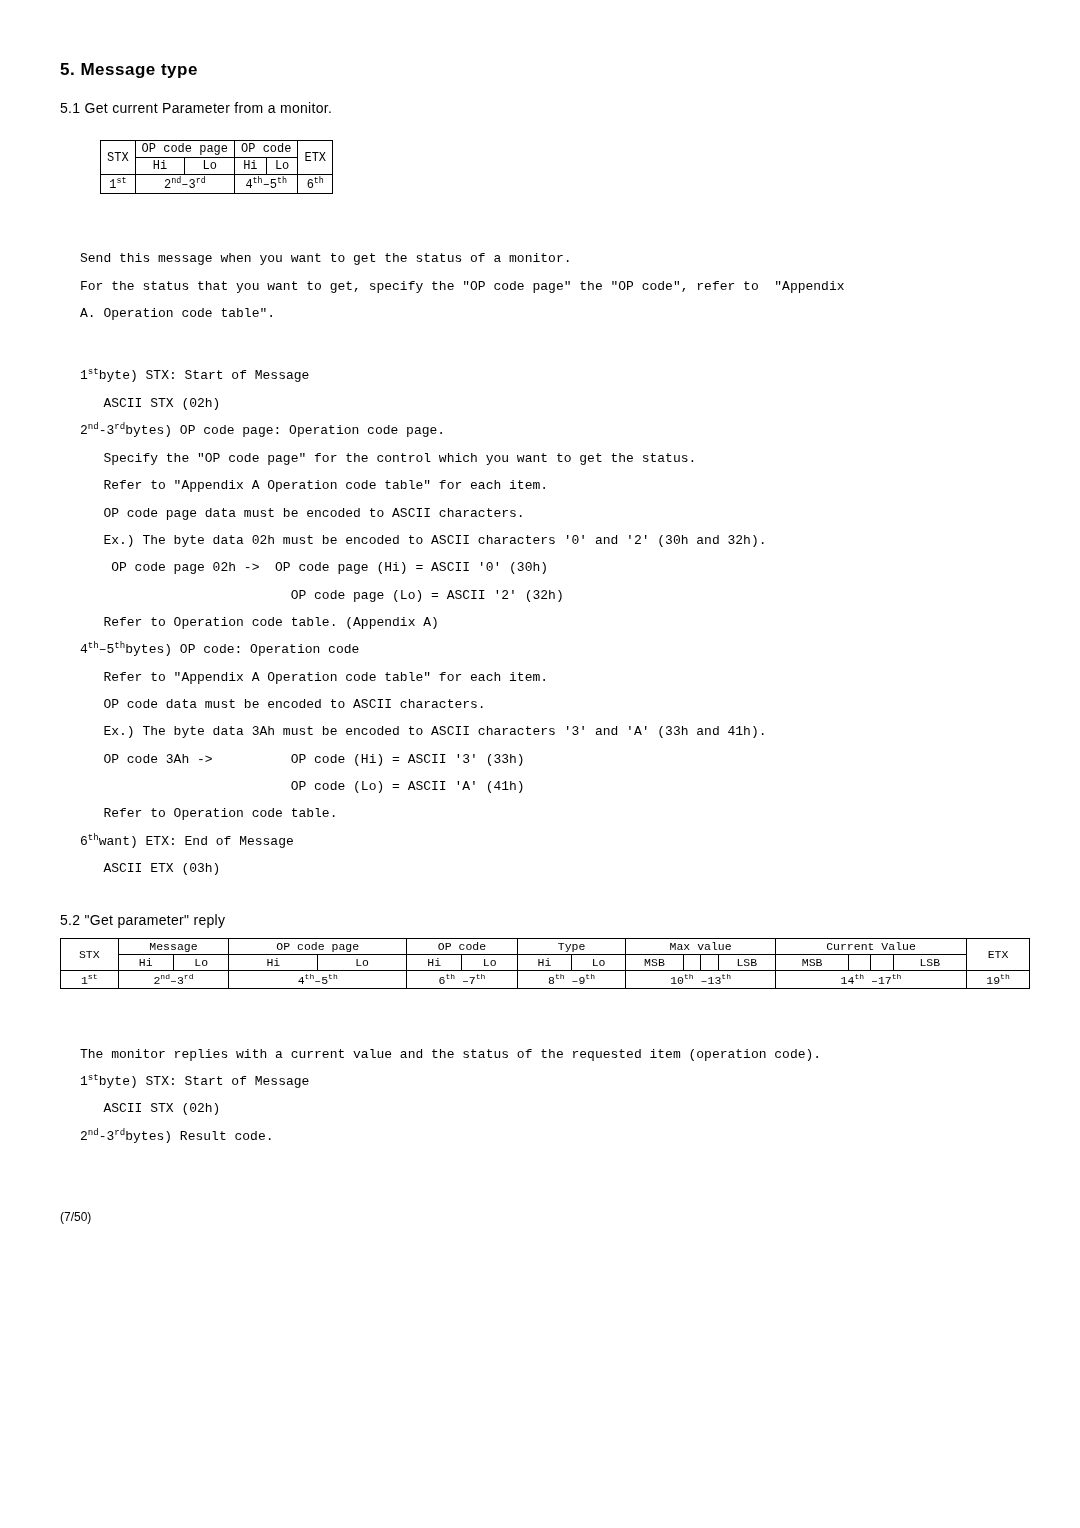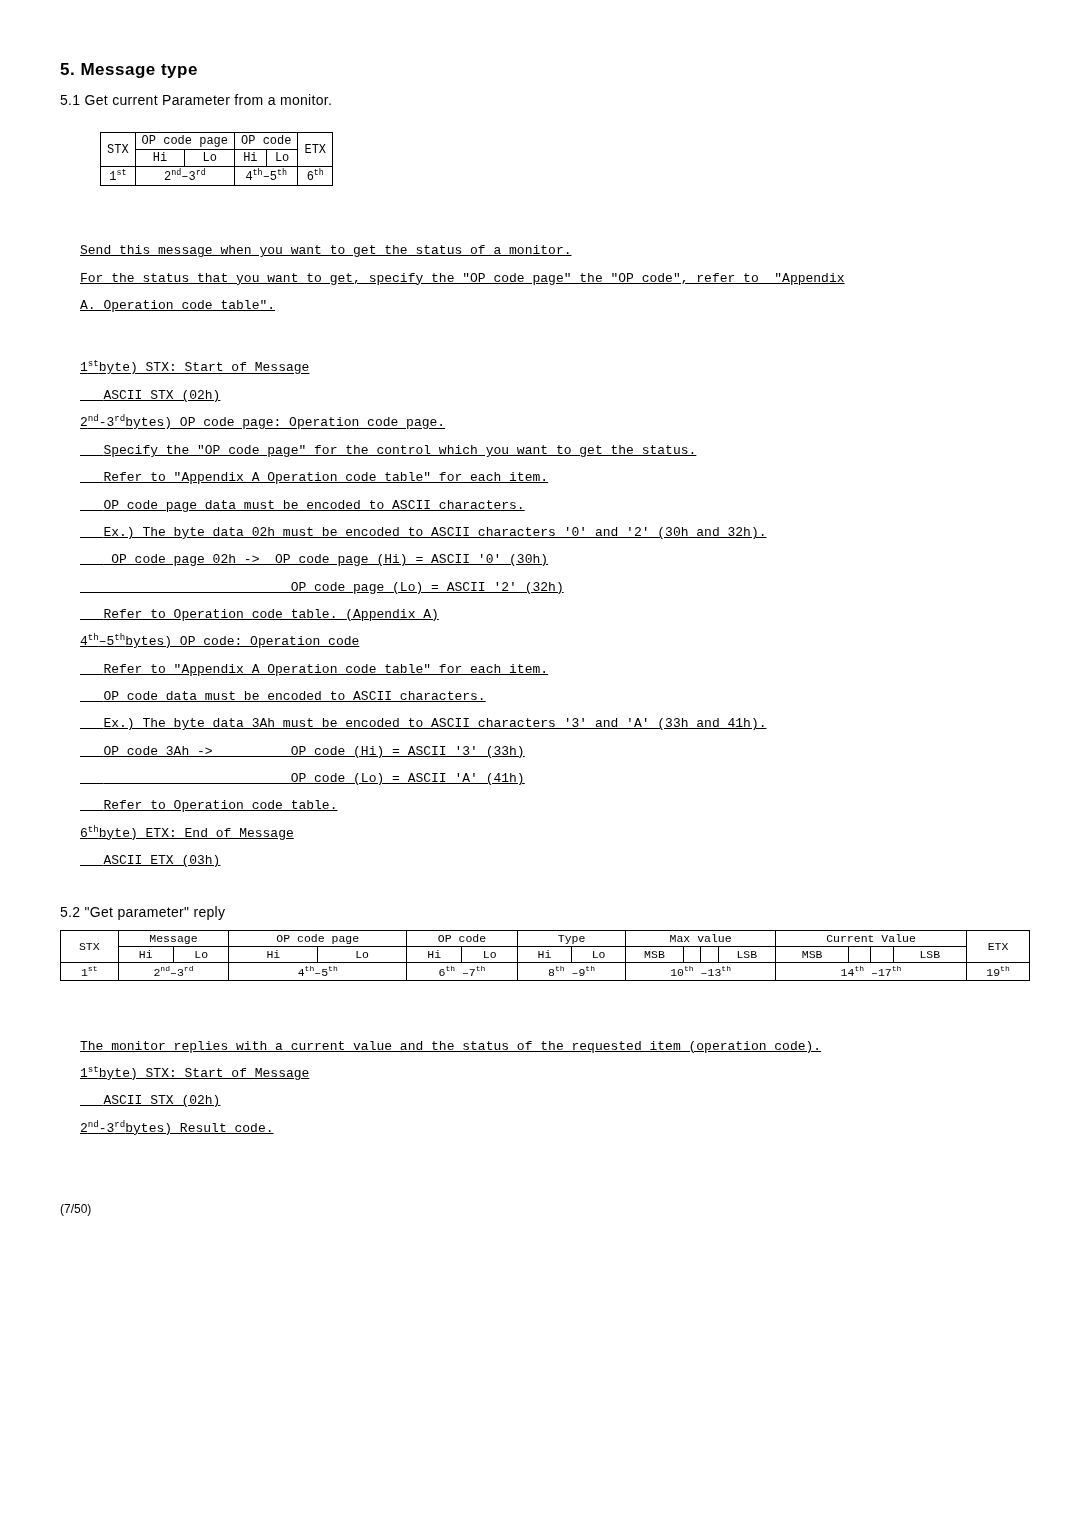--- a/index.html
+++ b/index.html
@@ -8,21 +8,21 @@
     color: #000;
     background: #fff;
     margin: 0;
     padding: 60px 50px 40px 60px;
     width: 1080px;
     box-sizing: border-box;
   }
   .h1 {
     font-size: 17px;
     font-weight: bold;
-    margin-bottom: 12px;
+    margin-bottom: 20px;
     letter-spacing: 0.5px;
   }
   .h2 {
     font-size: 14px;
     font-weight: normal;
     margin-bottom: 24px;
     letter-spacing: 0.3px;
   }
   .h2b {
     font-size: 14px;
@@ -55,21 +55,20 @@
     font-family: "Courier New", monospace;
     font-size: 11.5px;
     text-align: center;
     font-weight: normal;
   }
   .mono {
     font-family: "Courier New", monospace;
     font-size: 13px;
     line-height: 2.1;
     white-space: pre;
-    text-decoration: underline;
   }
   .block1 {
     margin-left: 20px;
     margin-bottom: 8px;
   }
   .footer {
     text-align: left;
     font-size: 12px;
     margin-top: 60px;
   }
@@ -121,21 +120,21 @@
    <span> OP code page 02h -&gt;  OP code page (Hi) = ASCII '0' (30h)</span>
 <span>                           OP code page (Lo) = ASCII '2' (32h)</span>
    <span>Refer to Operation code table. (Appendix A)</span>
 <span>4</span><sup>th</sup><span>–5</span><sup>th</sup><span>bytes) OP code: Operation code</span>
    <span>Refer to "Appendix A Operation code table" for each item.</span>
    <span>OP code data must be encoded to ASCII characters.</span>
    <span>Ex.) The byte data 3Ah must be encoded to ASCII characters '3' and 'A' (33h and 41h).</span>
    <span>OP code 3Ah -&gt;          OP code (Hi) = ASCII '3' (33h)</span>
    <span>                        OP code (Lo) = ASCII 'A' (41h)</span>
    <span>Refer to Operation code table.</span>
-<span>6</span><sup>th</sup><span>byte) ETX: End of Message</span>
+<span>6</span><sup>th</sup><span>want) ETX: End of Message</span>
    <span>ASCII ETX (03h)</span>
 </div>
 
 <div class="h2b">5.2 "Get parameter" reply</div>
 
 <table class="wide">
   <tbody>
       <tr>
     <td rowspan="2">STX</td>
     <td colspan="2">Message</td>

